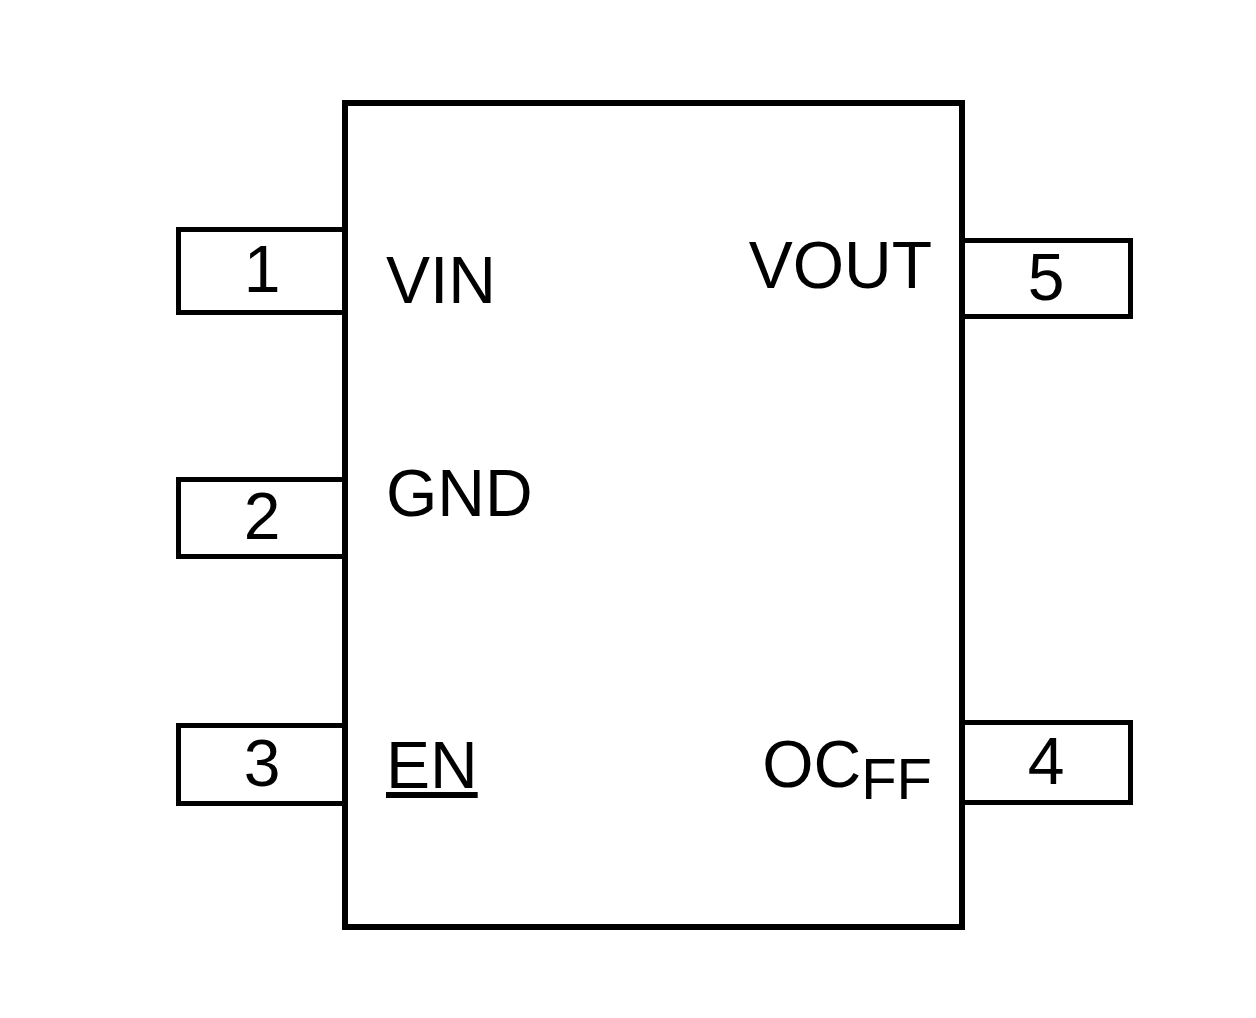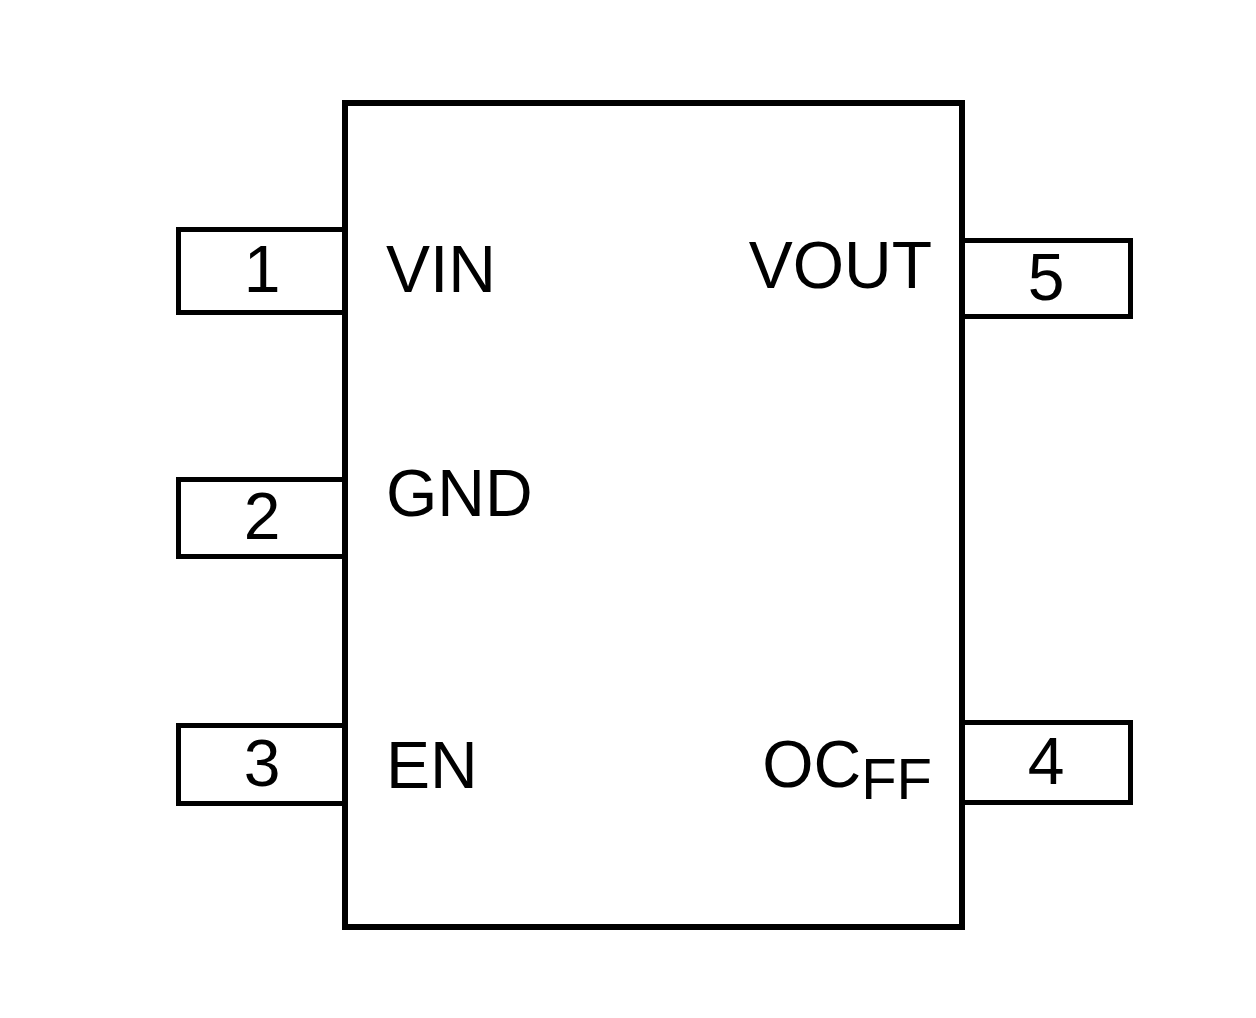--- a/index.html
+++ b/index.html
@@ -69,23 +69,23 @@
     position: absolute;
     font-size: 66px;
     line-height: 1;
     color: #000000;
     white-space: nowrap;
     z-index: 4;
   }
   .pin-label.left-label  { left: 386px; }
   .pin-label.right-label { right: 324px; }
 
-  #label-vin  { top: 236px; }
+  #label-vin  { top: 247px; }
   #label-gnd  { top: 460px; }
-  #label-en   { top: 732px; }
+  #label-en   { top: 732px; text-decoration: underline; }
   #label-vout { top: 232px; }
   #label-ocff { top: 731px; }
 
   .subscript {
     font-size: 58px;
     vertical-align: baseline;
     position: relative;
     top: 12px;
     letter-spacing: 0;
   }

